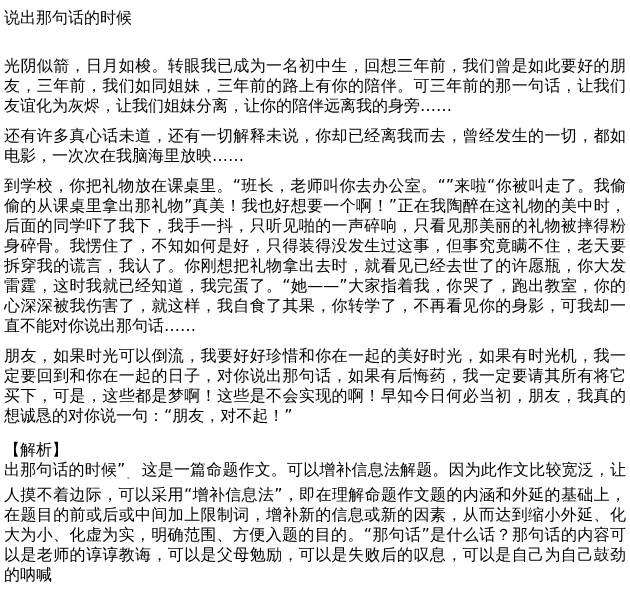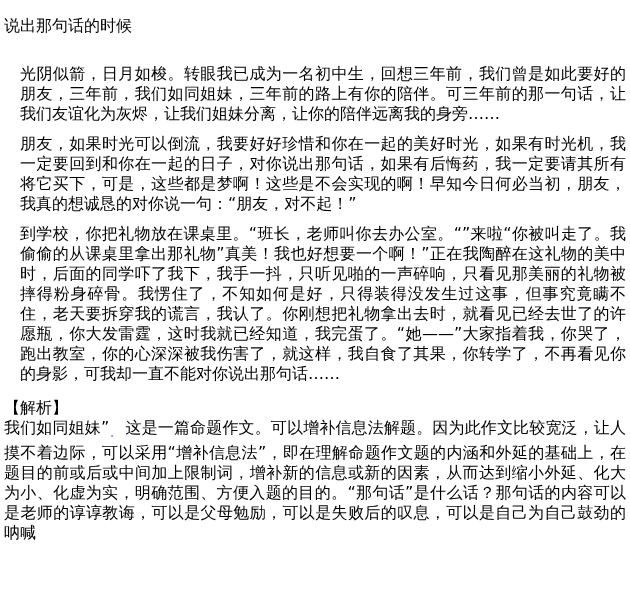--- a/index.html
+++ b/index.html
@@ -4,36 +4,36 @@
 <style>
   html, body {
     margin: 0;
     padding: 0;
     background: #ffffff;
   }
   .page {
     width: 630px;
     height: 614px;
     box-sizing: border-box;
-    padding: 16px 4px 0 4px;
+    padding: 8px 4px 0 4px;
     background: #ffffff;
     overflow: hidden;
     font-family: "DejaVu Sans", "Liberation Serif", serif;
     font-size: 16px;
     line-height: 20px;
     color: #000000;
   }
   .title {
     margin: 0 0 28px 0;
     font-weight: normal;
     font-size: 16px;
     line-height: 20px;
   }
   .para {
-    margin: 0 0 10px 16px;
+    margin: 0 0 10px 0;
     text-align: justify;
     text-justify: inter-character;
     word-break: break-all;
   }
   .para:last-of-type { margin-bottom: 0; }
   .analysis { margin-top: 14px; }
   .analysis-head {
     display: flex;
     justify-content: space-between;
     align-items: baseline;
@@ -53,29 +53,30 @@
 </style>
 </head>
 <body>
 
 <div class="page">
 
   <h1 class="title">说出那句话的时候</h1>
 
   <p class="para">光阴似箭，日月如梭。转眼我已成为一名初中生，回想三年前，我们曾是如此要好的朋友，三年前，我们如同姐妹，三年前的路上有你的陪伴。可三年前的那一句话，让我们友谊化为灰烬，让我们姐妹分离，让你的陪伴远离我的身旁……</p>
 
+  <p class="para">还有许多真心话未道，还有一切解释未说，你却已经离我而去，曾经发生的一切，都如电影，一次次在我脑海里放映……</p>
 
 
+  <p class="para">到学校，你把礼物放在课桌里。“班长，老师叫你去办公室。“”来啦“你被叫走了。我偷偷的从课桌里拿出那礼物”真美！我也好想要一个啊！”正在我陶醉在这礼物的美中时，后面的同学吓了我下，我手一抖，只听见啪的一声碎响，只看见那美丽的礼物被摔得粉身碎骨。我愣住了，不知如何是好，只得装得没发生过这事，但事究竟瞒不住，老天要拆穿我的谎言，我认了。你刚想把礼物拿出去时，就看见已经去世了的许愿瓶，你大发雷霆，这时我就已经知道，我完蛋了。“她——”大家指着我，你哭了，跑出教室，你的心深深被我伤害了，就这样，我自食了其果，你转学了，不再看见你的身影，可我却一直不能对你说出那句话……</p>
+
   <p class="para">朋友，如果时光可以倒流，我要好好珍惜和你在一起的美好时光，如果有时光机，我一定要回到和你在一起的日子，对你说出那句话，如果有后悔药，我一定要请其所有将它买下，可是，这些都是梦啊！这些是不会实现的啊！早知今日何必当初，朋友，我真的想诚恳的对你说一句：“朋友，对不起！”</p>
-
-  <p class="para">到学校，你把礼物放在课桌里。“班长，老师叫你去办公室。“”来啦“你被叫走了。我偷偷的从课桌里拿出那礼物”真美！我也好想要一个啊！”正在我陶醉在这礼物的美中时，后面的同学吓了我下，我手一抖，只听见啪的一声碎响，只看见那美丽的礼物被摔得粉身碎骨。我愣住了，不知如何是好，只得装得没发生过这事，但事究竟瞒不住，老天要拆穿我的谎言，我认了。你刚想把礼物拿出去时，就看见已经去世了的许愿瓶，你大发雷霆，这时我就已经知道，我完蛋了。“她——”大家指着我，你哭了，跑出教室，你的心深深被我伤害了，就这样，我自食了其果，你转学了，不再看见你的身影，可我却一直不能对你说出那句话……</p>
 
   <div class="analysis">
 
     <div class="analysis-head">
       <span>【解析】</span>
     </div>
 
-    <p class="analysis-body"><span>我们如同姐妹”</span><span class="seg-small-blue">。</span><span>这是一篇命题作文。可以增补信息法解题。因为此作文比较宽泛，让人摸不着边际，可以采用“增补信息法”，即在理解命题作文题的内涵和外延的基础上，在题目的前或后或中间加上限制词，增补新的信息或新的因素，从而达到缩小外延、化大为小、化虚为实，明确范围、方便入题的目的。“那句话”是什么话？那句话的内容可以是老师的谆谆教诲，可以是父母勉励，可以是失败后的叹息，可以是自己为自己鼓劲的呐喊</span></p>
+    <p class="analysis-body"><span>出那句话的时候”</span><span class="seg-small-blue">。</span><span>这是一篇命题作文。可以增补信息法解题。因为此作文比较宽泛，让人摸不着边际，可以采用“增补信息法”，即在理解命题作文题的内涵和外延的基础上，在题目的前或后或中间加上限制词，增补新的信息或新的因素，从而达到缩小外延、化大为小、化虚为实，明确范围、方便入题的目的。“那句话”是什么话？那句话的内容可以是老师的谆谆教诲，可以是父母勉励，可以是失败后的叹息，可以是自己为自己鼓劲的呐喊</span></p>
 
   </div>
 
 </div>
 
 </body></html>

